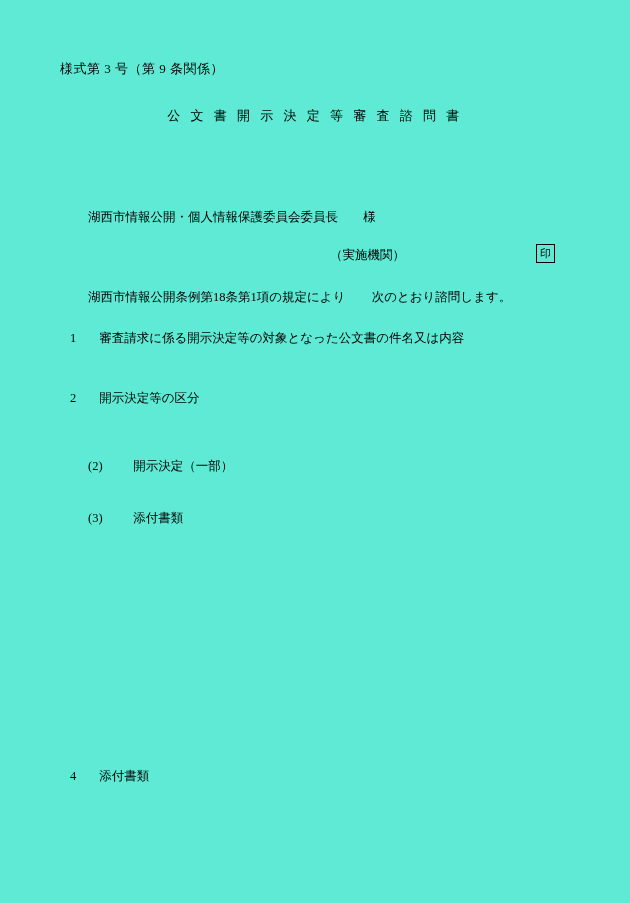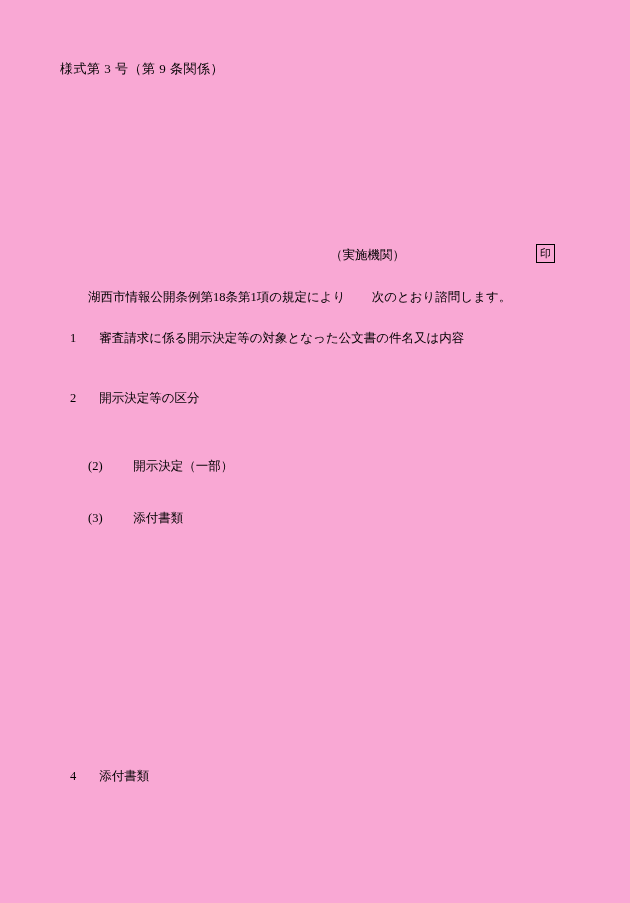--- a/index.html
+++ b/index.html
@@ -8,21 +8,21 @@
     background: #ffffff;
   }
   body {
     font-family: "Liberation Serif", "DejaVu Serif", serif;
     color: #000000;
   }
   .page {
     position: relative;
     width: 630px;
     height: 903px;
-    background: #f9a8d4;
+    background: #5eead4;
     overflow: hidden;
   }
   .form-number {
     position: absolute;
     left: 60px;
     top: 60px;
     font-size: 13px;
     letter-spacing: 0.5px;
     white-space: nowrap;
   }
@@ -123,22 +123,27 @@
   .s2 { left: 88px; top: 458px; }
   .s3 { left: 88px; top: 510px; }
 </style>
 </head>
 <body>
 
 <div class="page">
 
   <div class="form-number">様式第 3 号（第 9 条関係）</div>
 
+  <div class="doc-title">公 文 書 開 示 決 定 等 審 査 諮 問 書</div>
 
 
+  <div class="addressee">
+    <span>湖西市情報公開・個人情報保護委員会委員長</span>
+    <span class="sama">様</span>
+  </div>
 
   <div class="agency-line">
     <span class="agency-label">（実施機関）</span>
     <span class="seal-box">印</span>
   </div>
 
   <div class="lead-text">
     <span>湖西市情報公開条例第18条第1項の規定により</span>
     <span class="spacer"></span>
     <span>次のとおり諮問します。</span>

